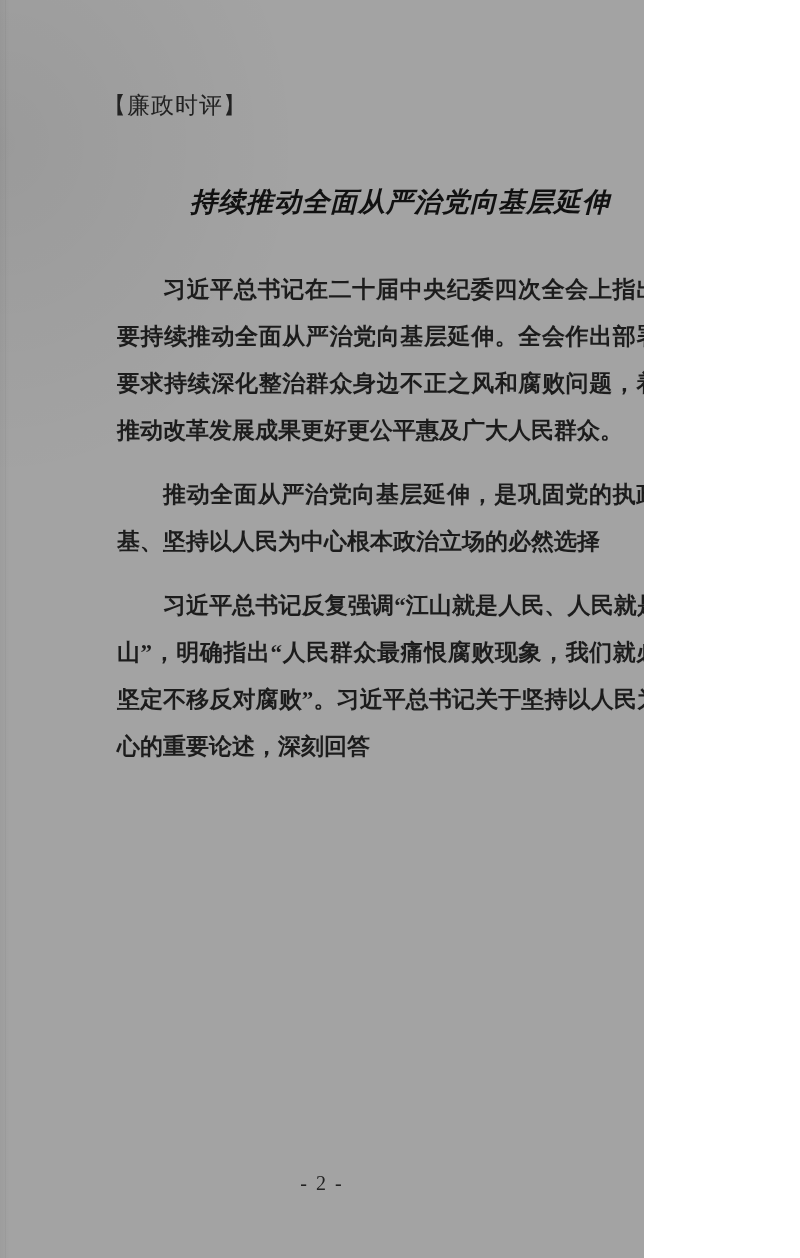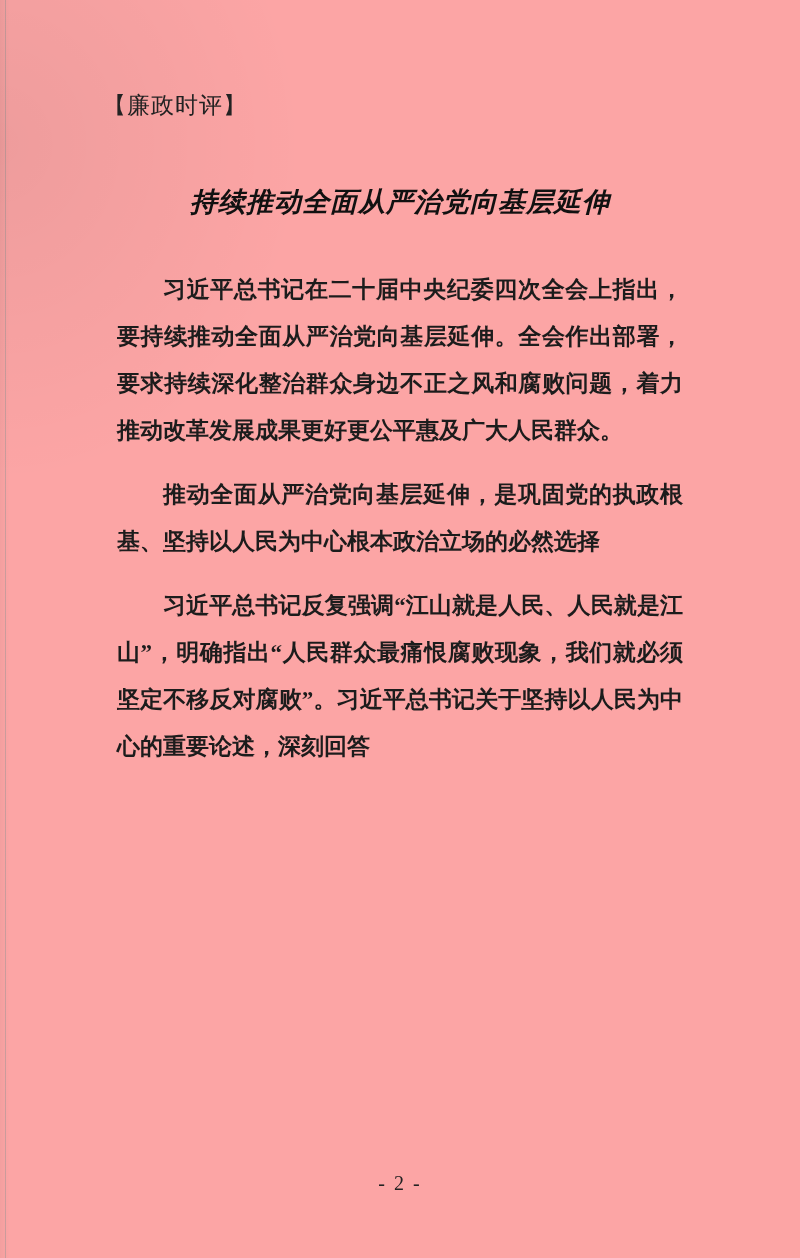--- a/index.html
+++ b/index.html
@@ -2,23 +2,23 @@
 <html><head>
 <meta charset="utf-8">
 <style>
   html, body {
     margin: 0;
     padding: 0;
     background: #ffffff;
   }
   .page {
     position: relative;
-    width: 800px;
+    width: 644px;
     height: 1258px;
-    background: #fca5a5;
+    background: #a3a3a3;
     overflow: hidden;
     font-family: "Liberation Serif", "DejaVu Serif", serif;
     color: #1c1c1c;
   }
   
   .page-edge-line {
     position: absolute;
     left: 5px;
     top: 0;
     bottom: 0;

